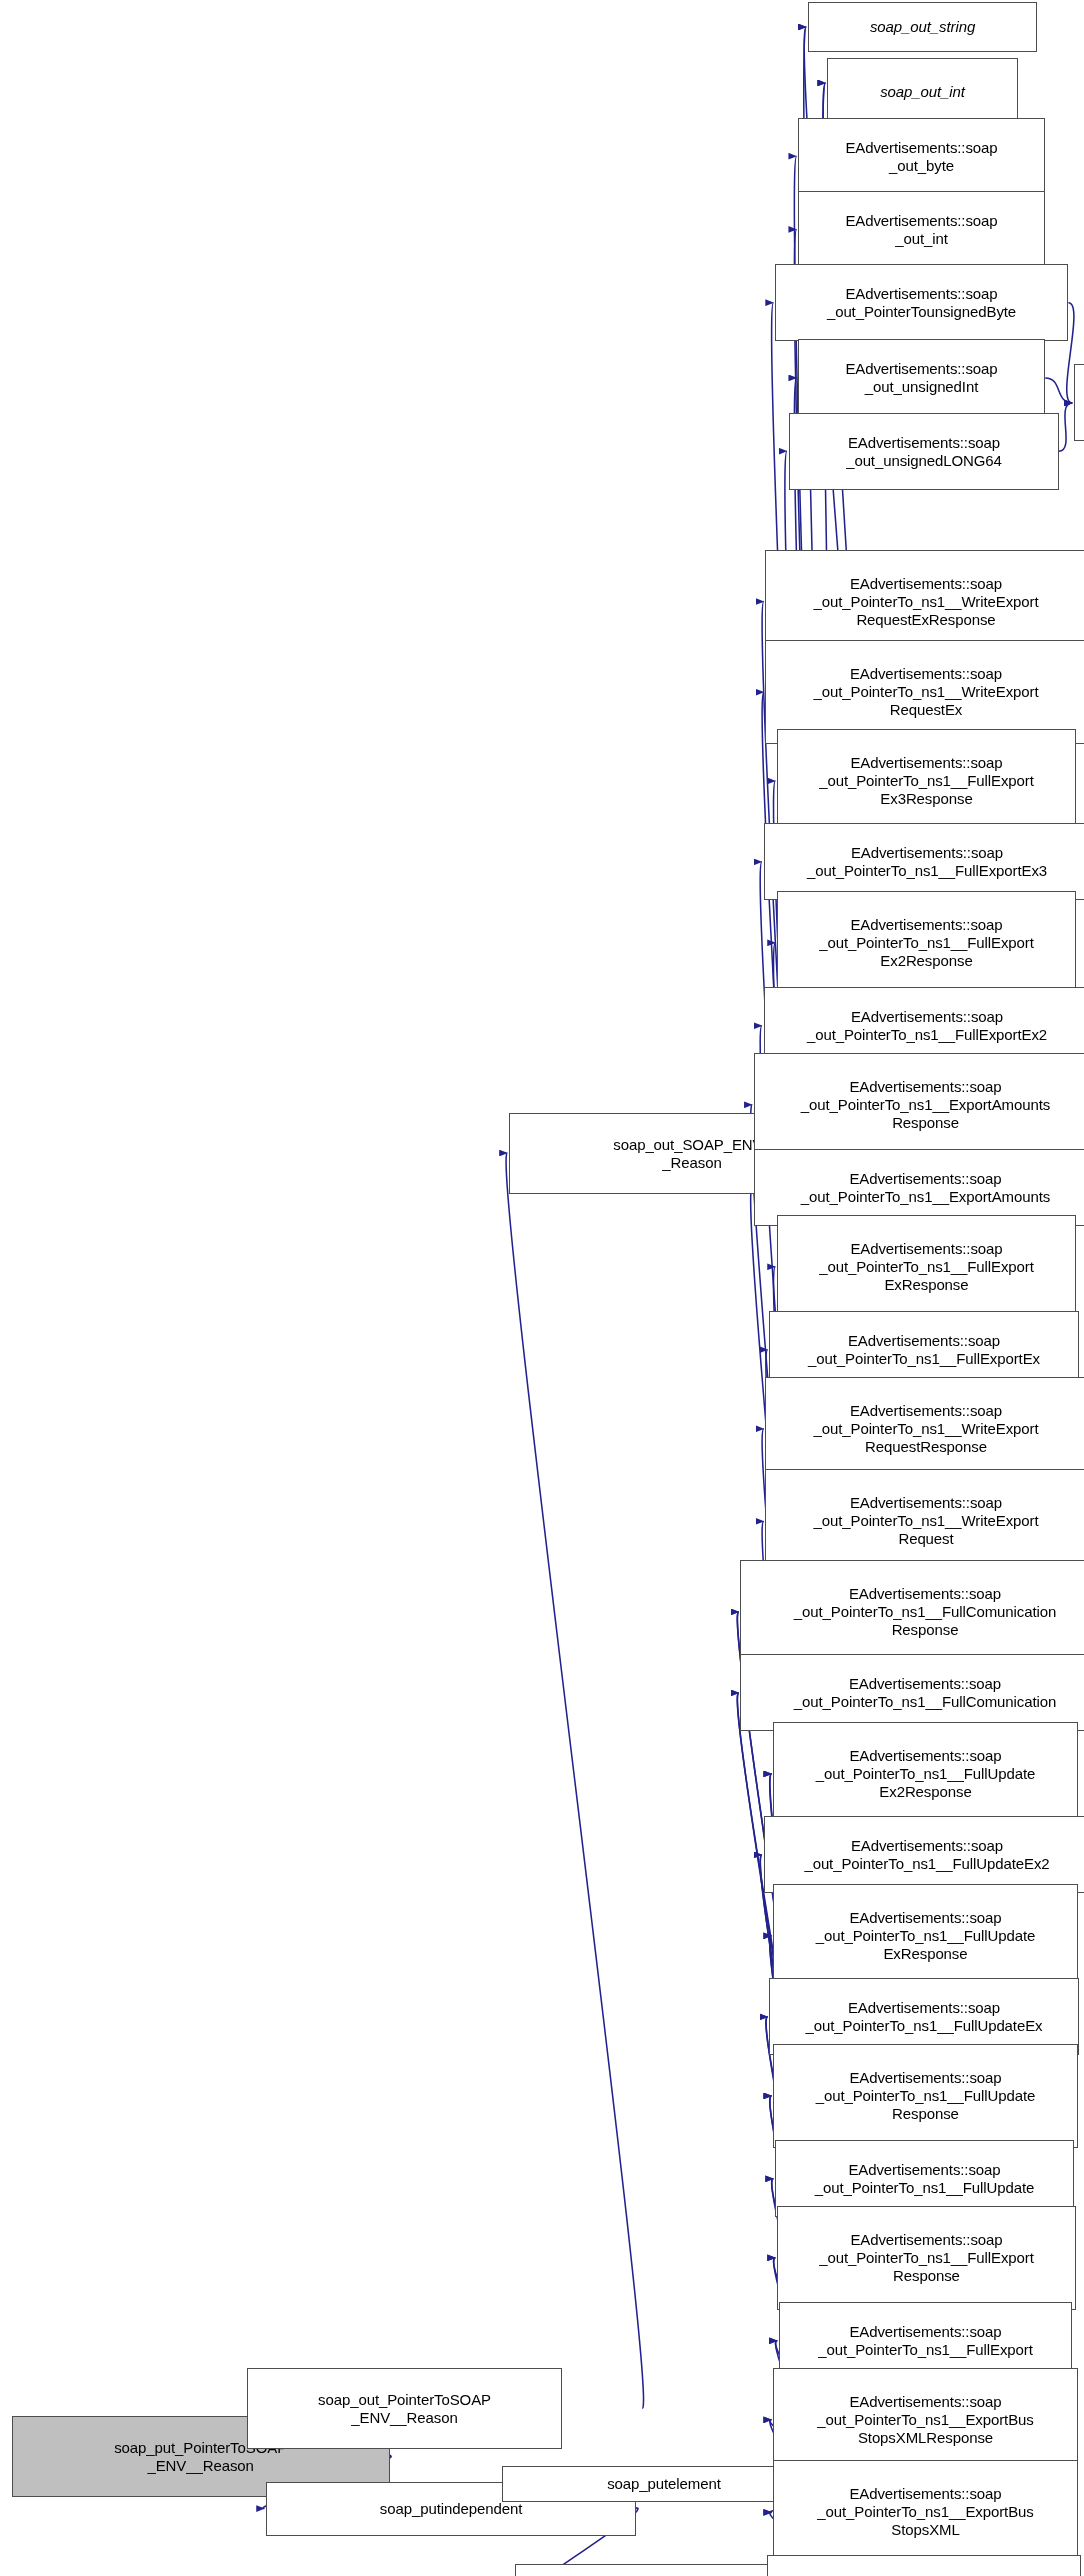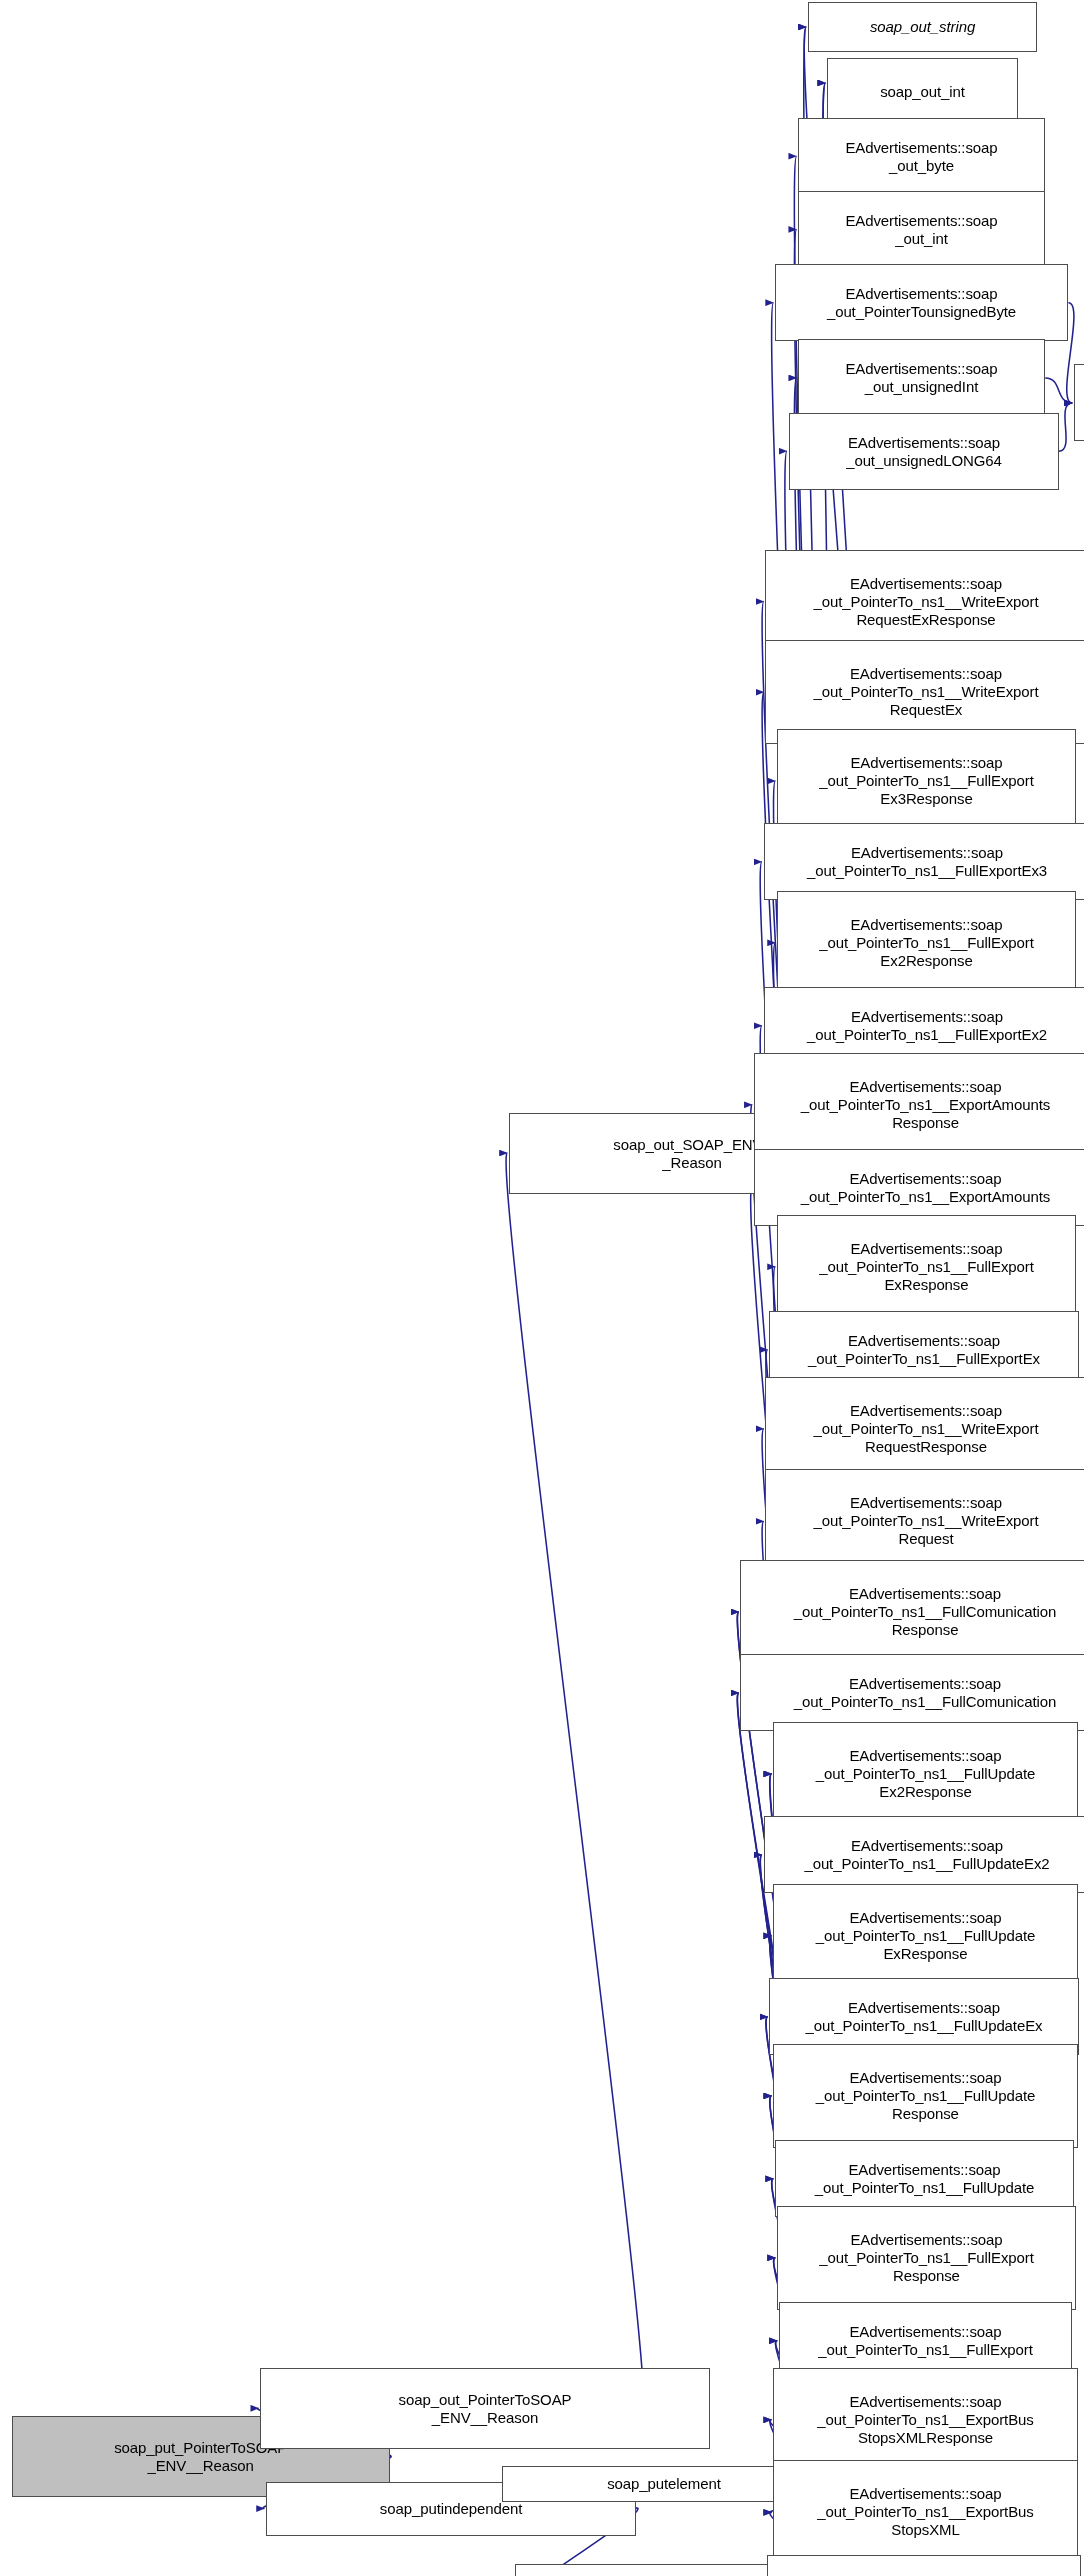--- a/index.html
+++ b/index.html
@@ -118,30 +118,30 @@
         <path d="M 902 2702 C 920 2702, 782 2606, 800 2606" marker-end="url(#arrow)"></path>
         <path d="M 902 2702 C 920 2702, 776 2690, 794 2690" marker-end="url(#arrow)"></path>
         <path d="M 902 2702 C 920 2702, 776 2764, 794 2764" marker-end="url(#arrow)"></path>
         <path d="M 1112 2896 C 1130 2896, 1102 2908, 1120 2908" marker-end="url(#arrow)"></path>
         <path d="M 1100 2980 C 1118 2980, 1102 2908, 1120 2908" marker-end="url(#arrow)"></path>
       </g>
   </svg>
   <div id="node-layer">
       <div class="node current" style="left: 11.6px; top: 2416px; width: 378px; height: 81px;">soap_put_PointerToSOAP
 _ENV__Reason</div>
-      <div class="node" style="left: 260px; top: 2368px; width: 450px; height: 81px;">soap_out_PointerToSOAP
+      <div class="node" style="left: 247px; top: 2368px; width: 315px; height: 81px;">soap_out_PointerToSOAP
 _ENV__Reason</div>
       <div class="node" style="left: 266px; top: 2482px; width: 370px; height: 54px;">soap_putindependent</div>
       <div class="node" style="left: 509px; top: 1113px; width: 366px; height: 81px;">soap_out_SOAP_ENV_
 _Reason</div>
       <div class="node" style="left: 502px; top: 2466px; width: 324px; height: 36px;">soap_putelement</div>
       <div class="node" style="left: 515px; top: 2564px; width: 355px; height: 81px;">EAdvertisements::soap
 _putelement</div>
       <div class="node" style="left: 808px; top: 1.9px; width: 229px; height: 50px; font-style: italic;">soap_out_string</div>
-      <div class="node" style="left: 827px; top: 58px; width: 191px; height: 68px;">soap_out_int</div>
+      <div class="node" style="left: 827px; top: 58px; width: 191px; height: 68px; font-style: italic;">soap_out_int</div>
       <div class="node" style="left: 798px; top: 118px; width: 247px; height: 77px;">EAdvertisements::soap
 _out_byte</div>
       <div class="node" style="left: 798px; top: 191px; width: 247px; height: 77px;">EAdvertisements::soap
 _out_int</div>
       <div class="node" style="left: 775px; top: 264px; width: 293px; height: 77px;">EAdvertisements::soap
 _out_PointerTounsignedByte</div>
       <div class="node" style="left: 798px; top: 339px; width: 247px; height: 77px;">EAdvertisements::soap
 _out_unsignedInt</div>
       <div class="node" style="left: 789px; top: 413px; width: 270px; height: 77px;">EAdvertisements::soap
 _out_unsignedLONG64</div>

